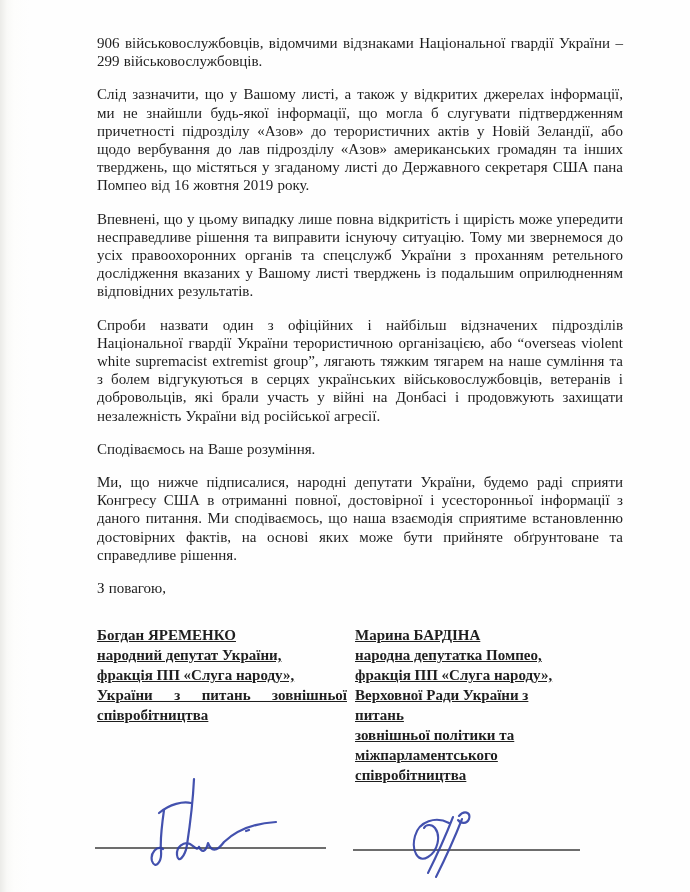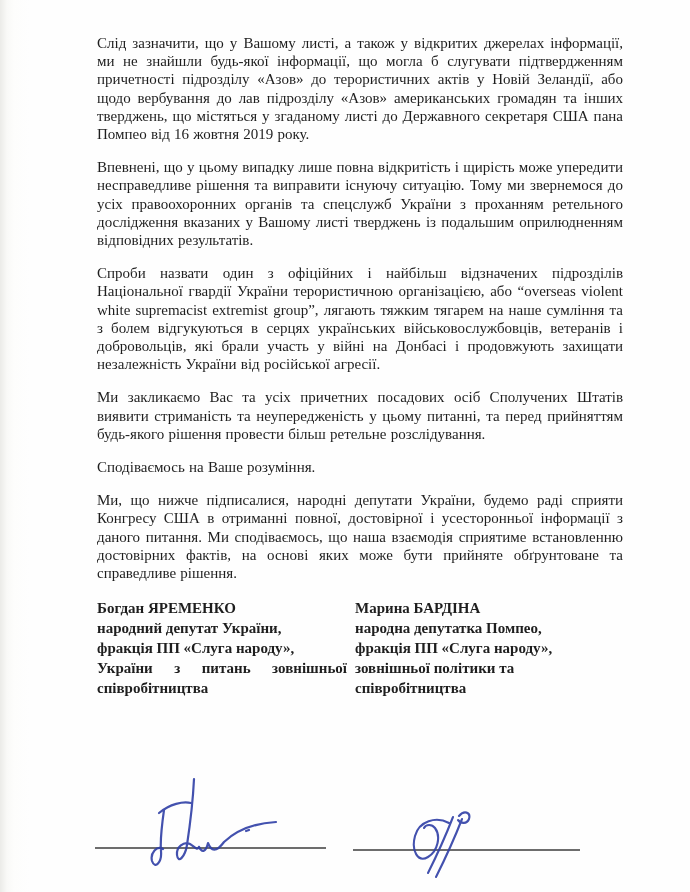--- a/index.html
+++ b/index.html
@@ -17,21 +17,22 @@
   .para{
     margin:0 0 15px 0;
     font-size:15px;
     line-height:18.2px;
     text-align:justify;
     word-spacing:0.5px;
   }
   .para.nojust{text-align:left;}
   .sig-row{
     display:flex;
-    margin-top:16px;
+    margin-top:28px;
+    text-decoration:underline;
   }
   .sig-block{
     font-weight:bold;
     font-size:15px;
     line-height:20px;
   }
   .sig-block.left{width:250px;}
   .sig-block.right{width:222px;margin-left:8px;}
   .sig-line-text{display:block;}
   .sig-block.left .stretch{text-align:justify;text-align-last:justify;}
@@ -40,40 +41,43 @@
     pointer-events:none;
   }
   .ink{stroke:var(--ink,#2f3fa6);fill:none;stroke-linecap:round;stroke-linejoin:round;opacity:.9;}
   .rule{stroke:#3d3d3d;stroke-width:1.5;}
 </style>
 </head>
 <body>
 
 <div class="page">
   <div class="content">
+    <p class="para">906 військовослужбовців, відомчими відзнаками Національної гвардії України – 299 військовослужбовців.</p>
     <p class="para">Слід зазначити, що у Вашому листі, а також у відкритих джерелах інформації, ми не знайшли будь-якої інформації, що могла б слугувати підтвердженням причетності підрозділу «Азов» до терористичних актів у Новій Зеландії, або щодо вербування до лав підрозділу «Азов» американських громадян та інших тверджень, що містяться у згаданому листі до Державного секретаря США пана Помпео від 16 жовтня 2019 року.</p>
     <p class="para">Впевнені, що у цьому випадку лише повна відкритість і щирість може упередити несправедливе рішення та виправити існуючу ситуацію. Тому ми звернемося до усіх правоохоронних органів та спецслужб України з проханням ретельного дослідження вказаних у Вашому листі тверджень із подальшим оприлюдненням відповідних результатів.</p>
     <p class="para">Спроби назвати один з офіційних і найбільш відзначених підрозділів Національної гвардії України терористичною організацією, або “overseas violent white supremacist extremist group”, лягають тяжким тягарем на наше сумління та з болем відгукуються в серцях українських військовослужбовців, ветеранів і добровольців, які брали участь у війні на Донбасі і продовжують захищати незалежність України від російської агресії.</p>
-    <p class="para">Ми закликаємо Вас та усіх причетних посадових осіб Сполучених Штатів виявити стриманість та неупередженість у цьому питанні, та перед прийняттям будь-якого рішення провести більш ретельне розслідування.</p>
     <p class="para nojust">Сподіваємось на Ваше розуміння.</p>
     <p class="para">Ми, що нижче підписалися, народні депутати України, будемо раді сприяти Конгресу США в отриманні повної, достовірної і усесторонньої інформації з даного питання. Ми сподіваємось, що наша взаємодія сприятиме встановленню достовірних фактів, на основі яких може бути прийняте обґрунтоване та справедливе рішення.</p>
+    <p class="para nojust">З повагою,</p>
 
     <div class="sig-row">
       <div class="sig-block left">
         <span class="sig-line-text">Богдан ЯРЕМЕНКО</span>
         <span class="sig-line-text">народний депутат України,</span>
         <span class="sig-line-text">фракція ПП «Слуга народу»,</span>
         <span class="sig-line-text stretch">України з питань зовнішньої</span>
         <span class="sig-line-text">співробітництва</span>
       </div>
       <div class="sig-block right">
         <span class="sig-line-text">Марина БАРДІНА</span>
         <span class="sig-line-text">народна депутатка Помпео,</span>
         <span class="sig-line-text">фракція ПП «Слуга народу»,</span>
+        <span class="sig-line-text">Верховної Ради України з питань</span>
         <span class="sig-line-text">зовнішньої політики та</span>
+        <span class="sig-line-text">міжпарламентського</span>
         <span class="sig-line-text">співробітництва</span>
       </div>
     </div>
   </div>
 
   <svg class="overlay" viewBox="0 0 690 892" xmlns="http://www.w3.org/2000/svg">
 
     <line class="rule" x1="95" y1="848" x2="326" y2="848"></line>
     <line class="rule" x1="353" y1="850" x2="580" y2="850"></line>
 

